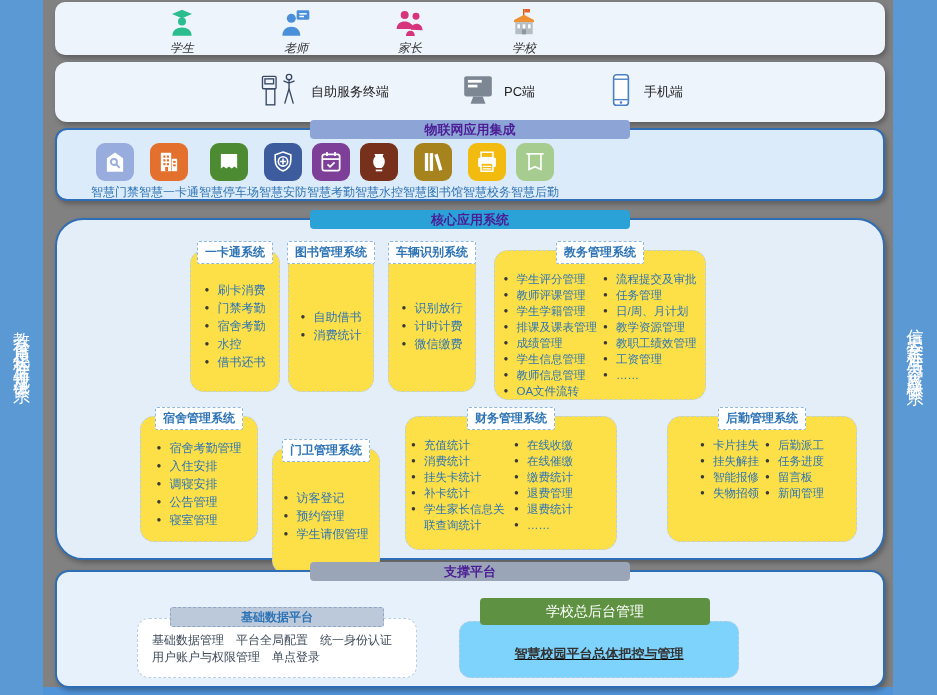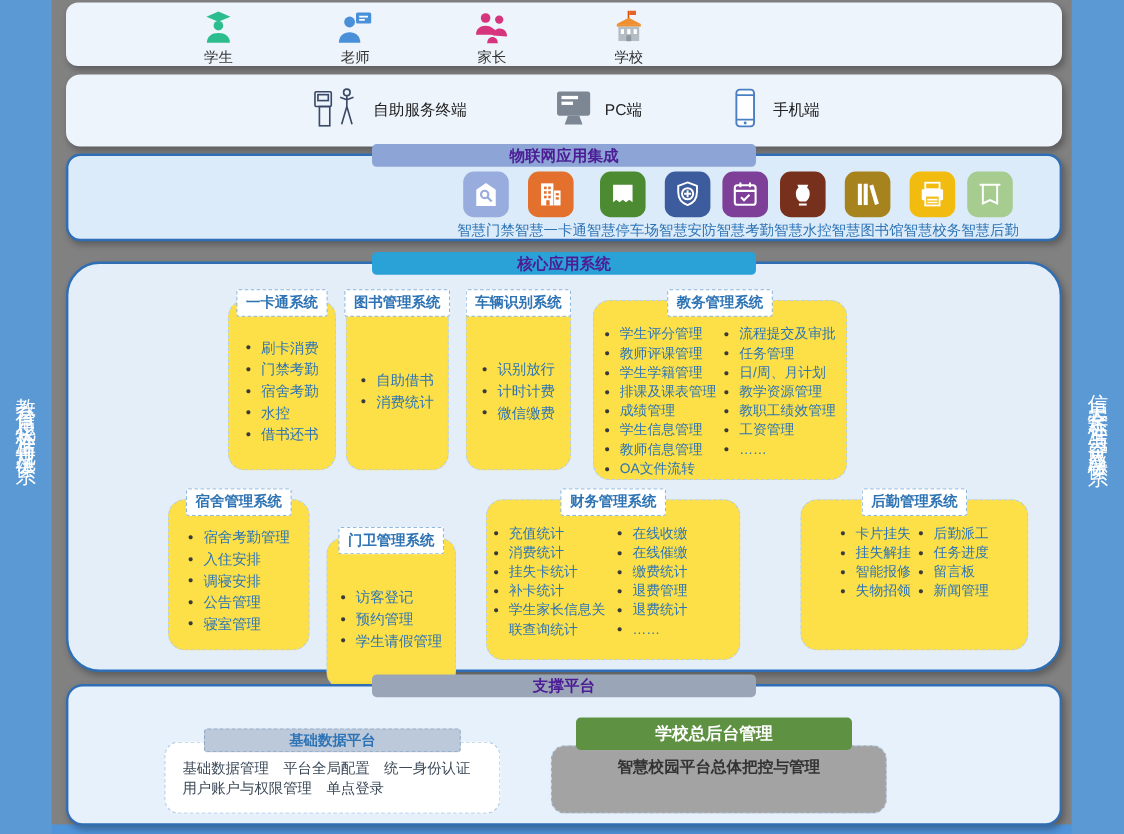--- a/index.html
+++ b/index.html
@@ -17,30 +17,30 @@
   #terminals-panel{top:62px;height:60px;background:#edf4fc;border-radius:12px;}
   #iot-panel{top:128px;height:73px;background:#dcebf9;border:2px solid #2f6eb5;border-radius:12px;}
   #core-panel{top:218px;height:342px;background:#e4eef9;border:2px solid #2f6eb5;border-radius:28px;}
   #support-panel{top:570px;height:118px;background:#e7f1fb;border:2px solid #2f6eb5;border-radius:14px;}
   .header-pill{position:absolute;top:-10px;left:50%;transform:translateX(-50%);width:320px;height:19px;line-height:19px;
     text-align:center;color:#4c1d95;font-size:13px;font-weight:bold;border-radius:4px;z-index:3;}
   #iot-pill{background:#8ca5d6;}
   #core-pill{background:#2aa2d8;}
   #support-pill{background:#9aa6b8;}
   
-  #users-row{display:flex;padding:5px 0 0 95px;gap:50px;}
+  #users-row{display:flex;padding:5px 0 0 95px;gap:50px;font-style:italic;}
   .user-item{width:64px;display:flex;flex-direction:column;align-items:center;}
   .u-icon{height:32px;display:flex;align-items:flex-end;}
   .u-label{font-size:12px;color:#333;margin-top:1px;}
   
   #terminals-row{display:flex;align-items:center;height:100%;padding-left:205px;gap:72px;}
   .terminal-item{display:flex;align-items:center;gap:9px;}
   .t-label{font-size:13px;color:#222;}
   
-  #iot-row{display:flex;justify-content:flex-end;padding:13px 34px 0;}
+  #iot-row{display:flex;justify-content:flex-start;padding:13px 34px 0;}
   .iot-item{display:flex;flex-direction:column;align-items:center;}
   .iot-icon{width:38px;height:38px;border-radius:9px;display:flex;align-items:center;justify-content:center;}
   .iot-label{font-size:12px;color:#2e74b5;margin-top:3px;white-space:nowrap;}
   
   .sys-box{position:absolute;background:#fde047;border:1px dashed #b9cfe6;border-radius:14px;box-sizing:border-box;}
   .sys-title{position:absolute;top:-10px;left:50%;transform:translateX(-50%);background:#fff;border:1px dashed #8fb8dd;
     color:#2e74b5;font-weight:bold;font-size:12px;padding:2px 7px;white-space:nowrap;border-radius:2px;}
   .sys-body{height:100%;display:flex;justify-content:center;align-items:center;gap:6px;padding:16px 4px 6px;box-sizing:border-box;}
   .two-col .sys-body{align-items:flex-start;padding-top:20px;}
   ul.sys-list{list-style:none;margin:0;padding:0;}
@@ -55,23 +55,23 @@
   .b5{left:215px;top:196px;width:108px;height:126px;margin-top:32px;}
   .b6{left:348px;top:196px;width:212px;height:134px;}
   .b7{left:610px;top:196px;width:190px;height:126px;}
   .b6 ul.sys-list{width:97px;}
   
   .base-box{position:absolute;left:80px;top:46px;width:278px;height:58px;background:#fff;border:1px dashed #b9cfe6;border-radius:12px;}
   .base-pill{position:absolute;top:-12px;left:50%;transform:translateX(-50%);width:212px;height:18px;line-height:18px;
     text-align:center;background:#bcc9db;border:1px dashed #8fa6c4;color:#2e74b5;font-weight:bold;font-size:12px;border-radius:3px;}
   .base-lines{padding:13px 8px 0 14px;font-size:12px;color:#3c4a58;line-height:17px;}
   .backend-pill{position:absolute;left:423px;top:26px;width:230px;height:27px;line-height:27px;background:#5e9141;color:#fff;
-    font-weight:bold;font-size:14px;text-align:center;border-radius:4px;z-index:2;}
-  .backend-box{position:absolute;left:402px;top:49px;width:278px;height:55px;background:#a3a3a3;border:1px dashed #b9cfe6;
-    border-radius:12px;display:flex;justify-content:center;}
+    font-weight:normal;font-size:14px;text-align:center;border-radius:4px;z-index:2;}
+  .backend-box{position:absolute;left:402px;top:49px;width:278px;height:55px;background:#7dd3fc;border:1px dashed #b9cfe6;
+    border-radius:12px;display:flex;align-items:center;justify-content:center;text-decoration:underline;}
   .backend-content{font-size:13px;font-weight:bold;color:#333;padding-top:8px;}
 </style>
 </head>
 <body>
 
 <div class="stage">
 
   <div class="side-bar left">
     <span class="vtext">教育信息化标准与规范体系</span>
   </div>

